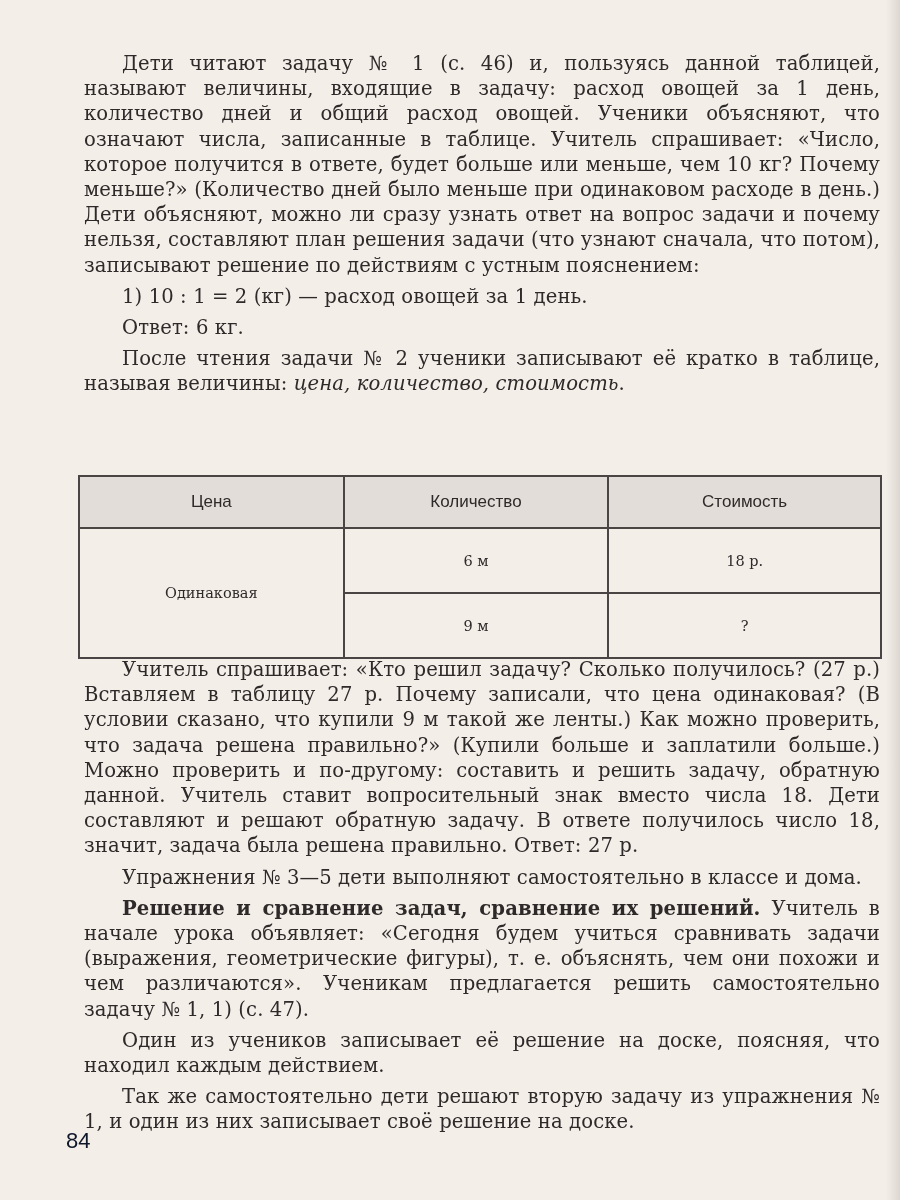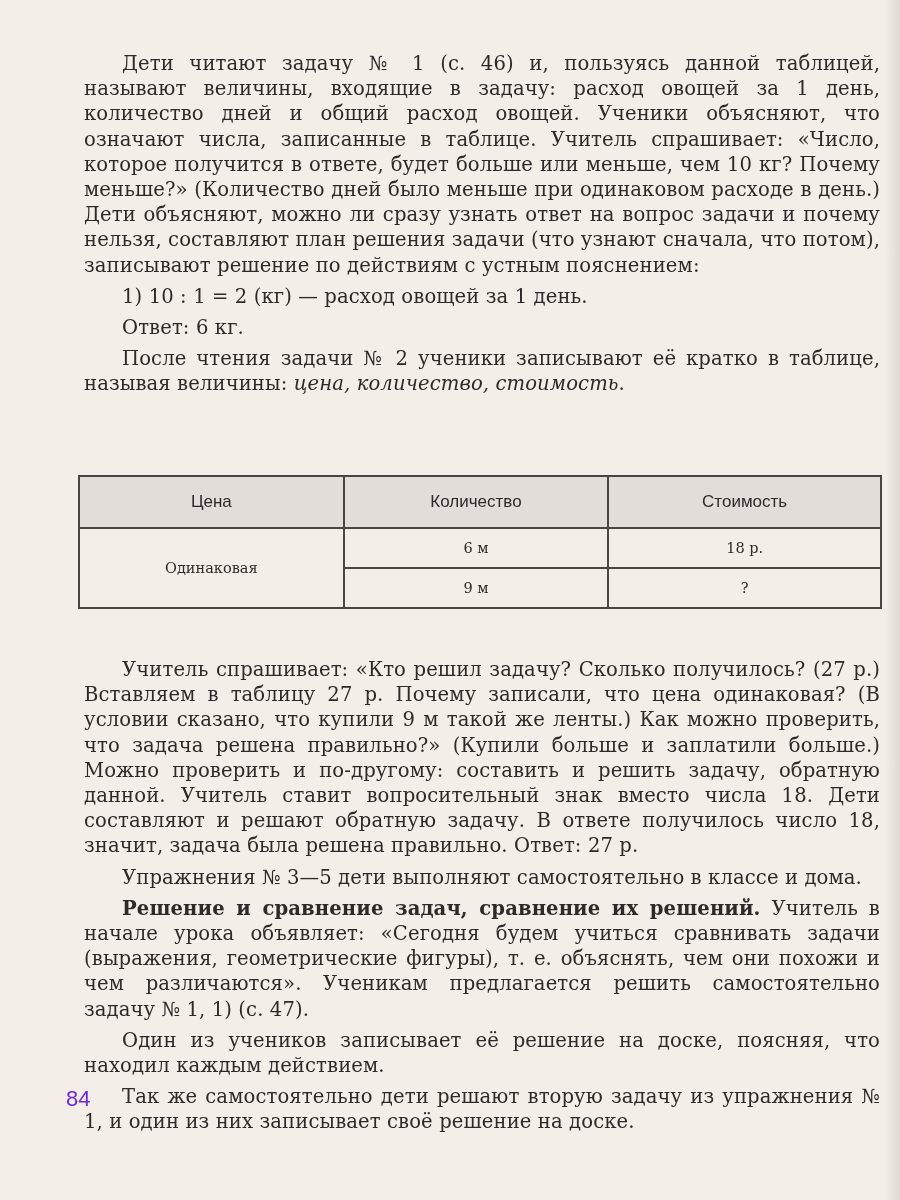--- a/index.html
+++ b/index.html
@@ -18,37 +18,37 @@
     position: absolute; left: 78px; width: 808px;
     font-size: 19.6px; line-height: 25.2px;
     text-align: justify; letter-spacing: 0.1px;
   }
   .text-block p { margin: 6px; text-indent: 38px; text-align: justify; text-align-last: left; }
   .bold { font-weight: bold; }
   .ital { font-style: italic; }
   #block1 { top: 45px; }
   #block2 { top: 651px; }
   table.data {
-    position: absolute; left: 78px; top: 475px; width: 804px; height: 134px;
+    position: absolute; left: 78px; top: 475px; width: 804px; height: 184px;
     border-collapse: collapse;
     font-size: 15px;
     padding-left: 24px;
   }
   table.data td, table.data th {
     border: 2px solid #4a4444; text-align: center; vertical-align: middle;
   }
   table.data th {
     font-family: "Liberation Sans", "DejaVu Sans", sans-serif;
     font-weight: normal; font-size: 17px; background: #e2ddd8; height: 48px;
   }
   table.data td { font-family: "DejaVu Serif", serif; font-size: 14.5px; text-align: center; }
   .page-number {
-    position: absolute; left: 66px; top: 1086px;
+    position: absolute; left: 66px; top: 1128px;
     font-family: "Liberation Sans", "DejaVu Sans", sans-serif;
-    font-size: 22px; color: #6d28d9;
+    font-size: 22px; color: #0f172a;
   }
 </style>
 </head>
 <body>
 
 <div class="page-edge"></div>
 
 <div class="text-block" id="block1">
   <p>Дети читают задачу № 1 (с. 46) и, пользуясь данной таблицей, называют величины, входящие в задачу: расход овощей за 1 день, количество дней и общий расход овощей. Ученики объясняют, что означают числа, записанные в таблице. Учитель спрашивает: «Число, которое получится в ответе, будет больше или меньше, чем 10 кг? Почему меньше?» (Количество дней было меньше при одинаковом расходе в день.) Дети объясняют, можно ли сразу узнать ответ на вопрос задачи и почему нельзя, составляют план решения задачи (что узнают сначала, что потом), записывают решение по действиям с устным пояснением:</p>
   <p>1) 10 : 1 = 2 (кг) — расход овощей за 1 день.</p>

